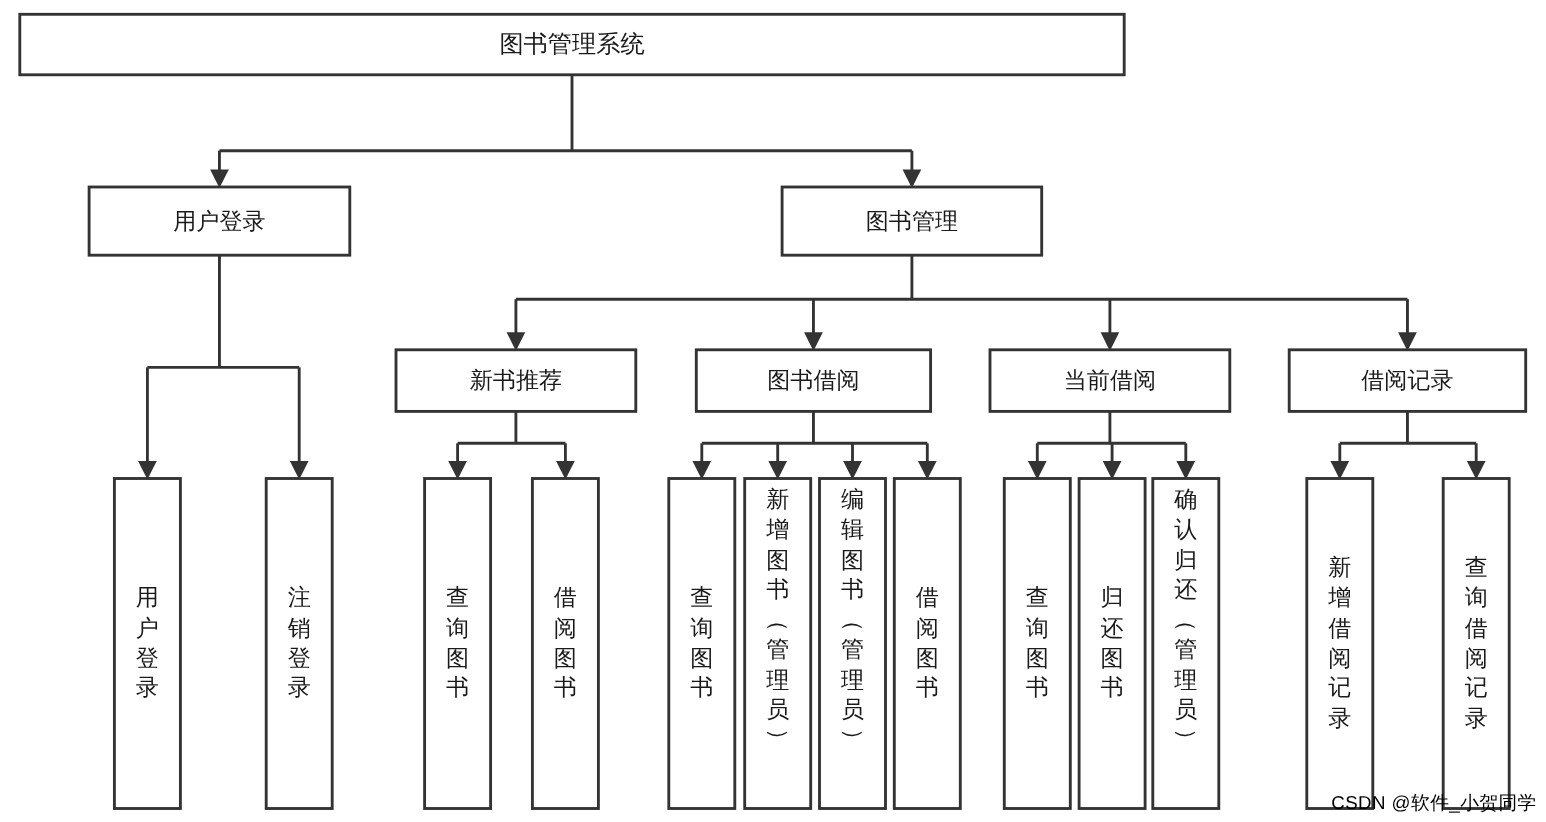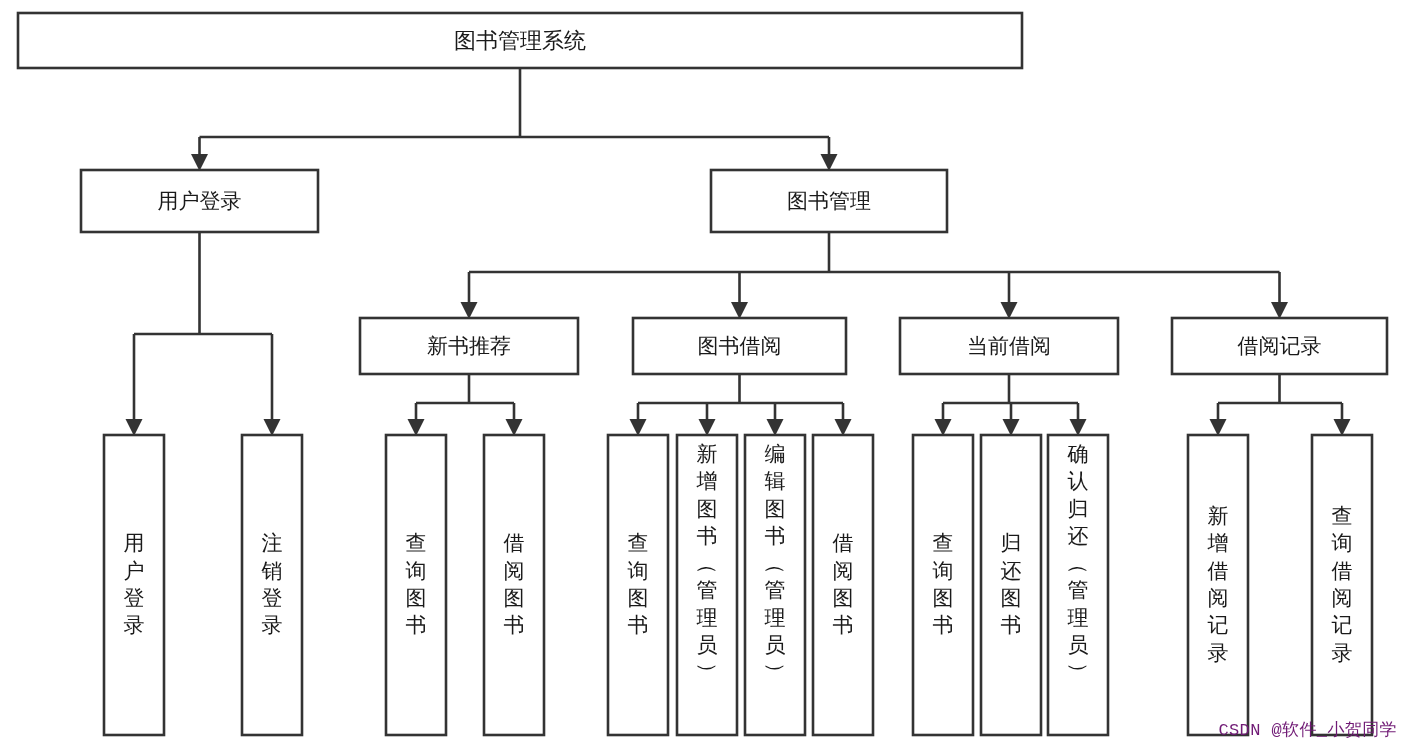--- a/index.html
+++ b/index.html
@@ -71,23 +71,23 @@
     text-align: center;
     display: block;
   }
   .vchar.rot {
     transform: rotate(90deg);
   }
   .watermark {
     position: absolute;
     right: 8px;
     bottom: 6px;
-    font-family: Liberation Mono, monospace;
+    font-family: Liberation Sans, sans-serif;
     font-size: 17px;
-    color: #701a75;
+    color: #000000;
     letter-spacing: 0.4px;
     white-space: nowrap;
     user-select: none;
   }
 </style>
 </head>
 <body>
 
 <div id="diagram-root">
   <svg class="diagram-canvas" id="diagram-svg" viewBox="0 0 1405 747" xmlns="http://www.w3.org/2000/svg">

